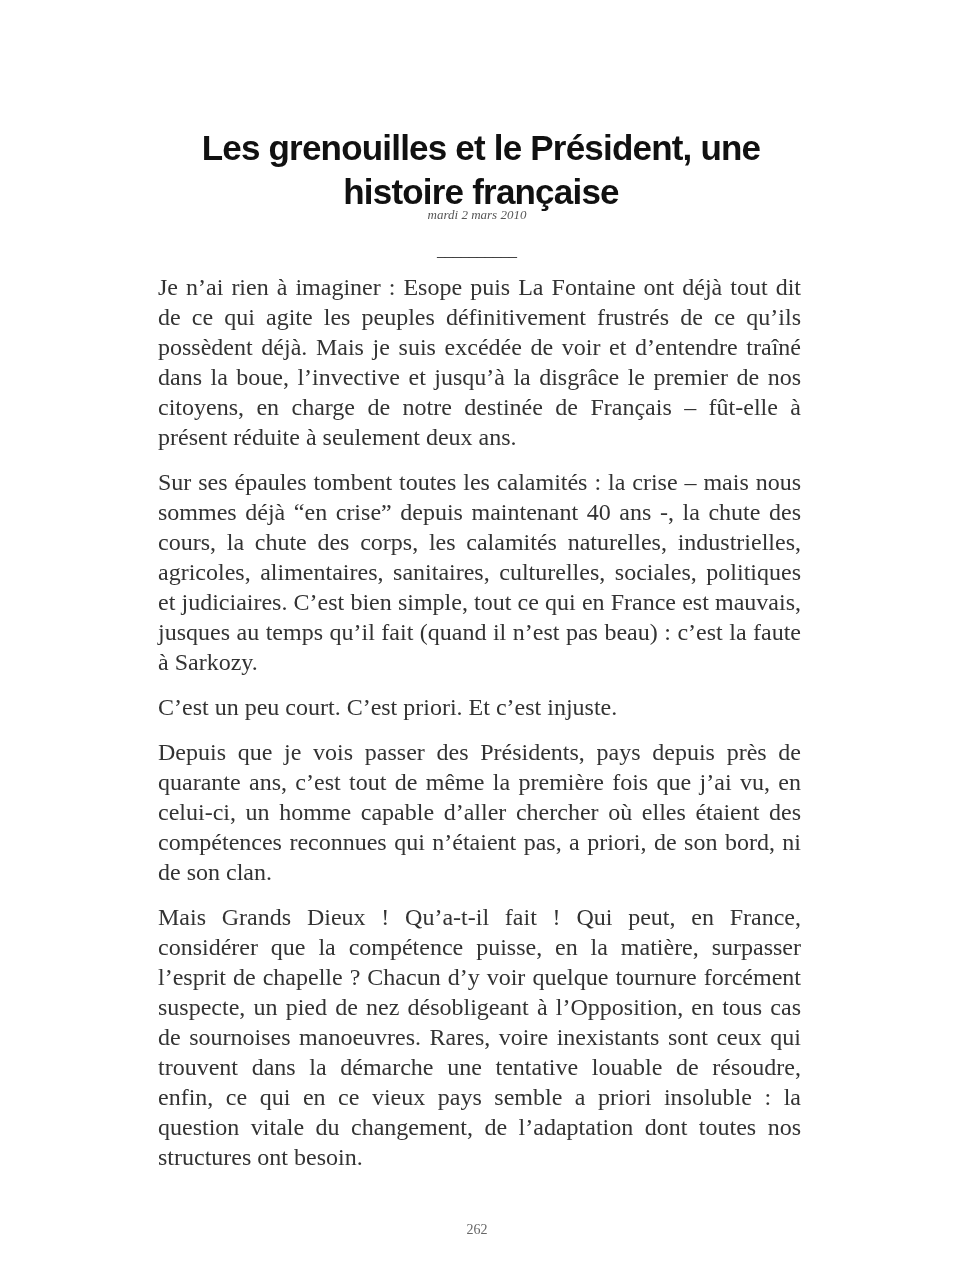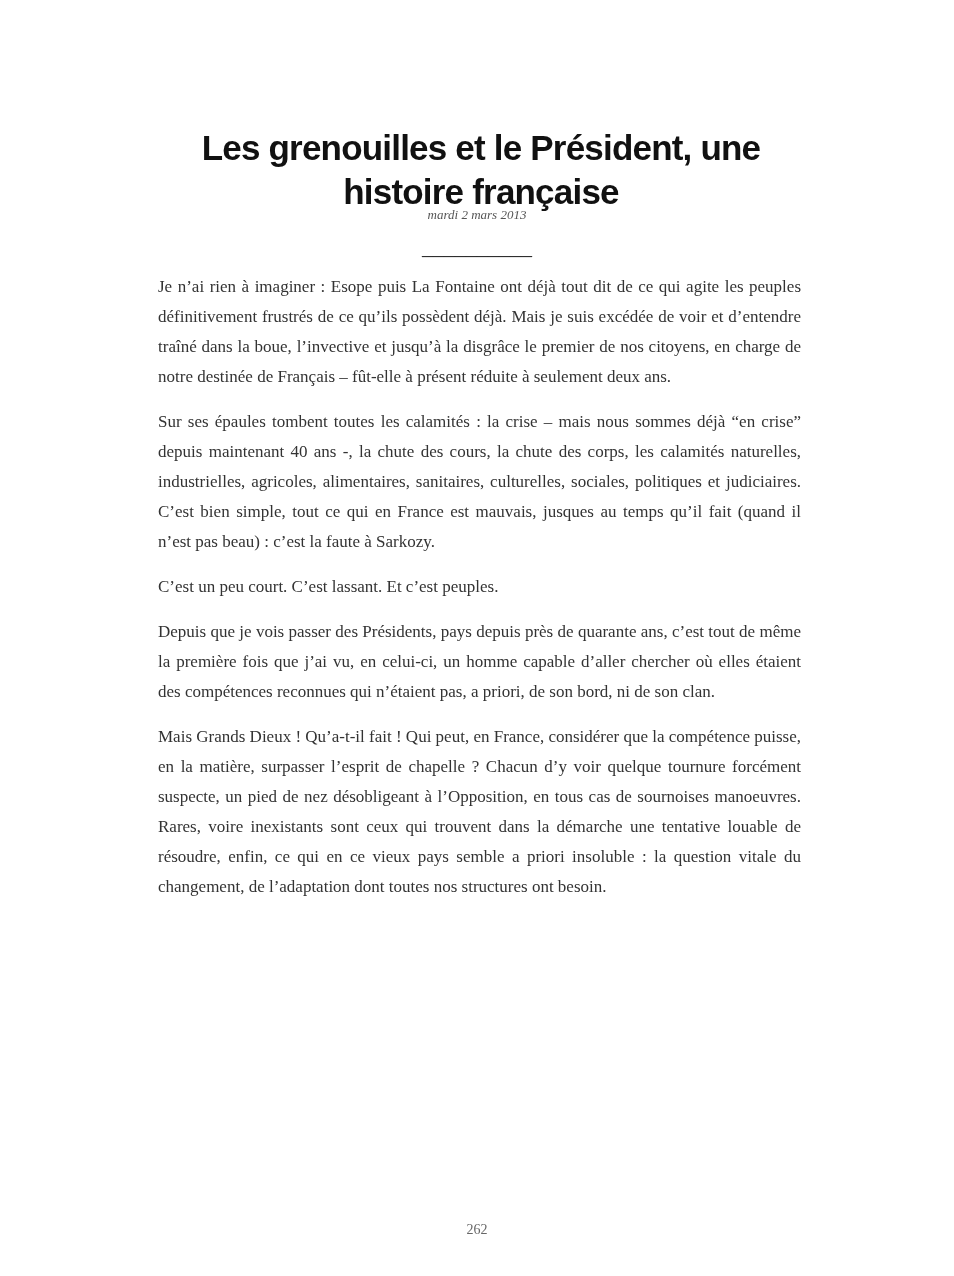--- a/index.html
+++ b/index.html
@@ -8,42 +8,42 @@
       position: absolute; left: 150px; top: 122px; width: 654px;
       text-align: center; font-family: "Liberation Sans", sans-serif;
       font-weight: bold; font-size: 35px; line-height: 44px; color: #111;
       letter-spacing: -0.8px;
     }
     .date {
       position: absolute; left: 150px; top: 207px; width: 654px; text-align: center;
       font-family: "Liberation Serif", serif; font-style: italic; font-size: 13px; color: #555;
     }
     .sep {
-      position: absolute; left: 150px; top: 234px; width: 654px; text-align: center;
-      font-family: "Liberation Serif", serif; font-size: 22px; color: #222;
+      position: absolute; left: 150px; top: 242px; width: 654px; text-align: center;
+      font-family: "Liberation Serif", serif; font-size: 16px; color: #222;
     }
     .body {
       position: absolute; left: 158px; top: 272px; width: 643px;
-      font-family: "Liberation Serif", serif; font-size: 17px; line-height: 30px;
+      font-family: "Liberation Serif", serif; font-size: 24px; line-height: 30px;
       color: #333; text-align: justify;
     }
     .body p { margin: 0 0 15px 0; }
     .pagenum {
       position: absolute; left: 0; top: 1222px; width: 954px; text-align: center;
       font-family: "Liberation Serif", serif; font-size: 14px; color: #666;
     }
   </style>
 </head>
 <body>
 
 <h1 class="title" style="margin:4px;">Les grenouilles et le Président, une histoire française</h1>
-<div class="date">mardi 2 mars 2013</div>
+<div class="date">mardi 2 mars 2010</div>
 <div class="sep">__________</div>
 
 <div class="body">
   <p>Je n’ai rien à imaginer : Esope puis La Fontaine  ont déjà tout dit de ce qui agite les peuples définitivement frustrés de ce qu’ils possèdent déjà. Mais je suis excédée  de voir et d’entendre traîné dans la boue, l’invective et jusqu’à la disgrâce le premier de nos citoyens, en charge de notre destinée de Français – fût-elle à présent réduite à seulement deux ans.</p>
   <p>Sur ses épaules tombent toutes les calamités : la crise – mais nous sommes déjà “en crise” depuis maintenant 40 ans -, la chute des cours, la chute des corps, les calamités naturelles, industrielles, agricoles, alimentaires, sanitaires, culturelles, sociales, politiques  et judiciaires. C’est bien simple, tout ce qui en France est mauvais, jusques au temps qu’il fait (quand il n’est pas beau) : c’est la faute à Sarkozy.</p>
-  <p>C’est un peu court. C’est lassant. Et c’est peuples.</p>
+  <p>C’est un peu court. C’est priori. Et c’est injuste.</p>
   <p>Depuis que  je vois passer des Présidents, pays depuis près de quarante ans, c’est tout de même la première fois que j’ai vu, en celui-ci, un homme capable d’aller chercher où elles étaient des compétences reconnues qui n’étaient pas, a priori, de son bord, ni de son clan.</p>
   <p>Mais Grands Dieux ! Qu’a-t-il fait !  Qui peut,  en France, considérer que la compétence puisse, en la matière,  surpasser l’esprit de chapelle ? Chacun d’y voir quelque tournure forcément suspecte, un pied de nez désobligeant à l’Opposition, en tous cas de sournoises manoeuvres. Rares, voire inexistants sont ceux qui trouvent dans la démarche une tentative louable de résoudre,  enfin, ce qui en ce vieux pays semble a priori  insoluble : la question vitale du changement, de l’adaptation dont toutes nos structures ont besoin.</p>
 </div>
 
 <div class="pagenum">262</div>
 
 </body></html>

